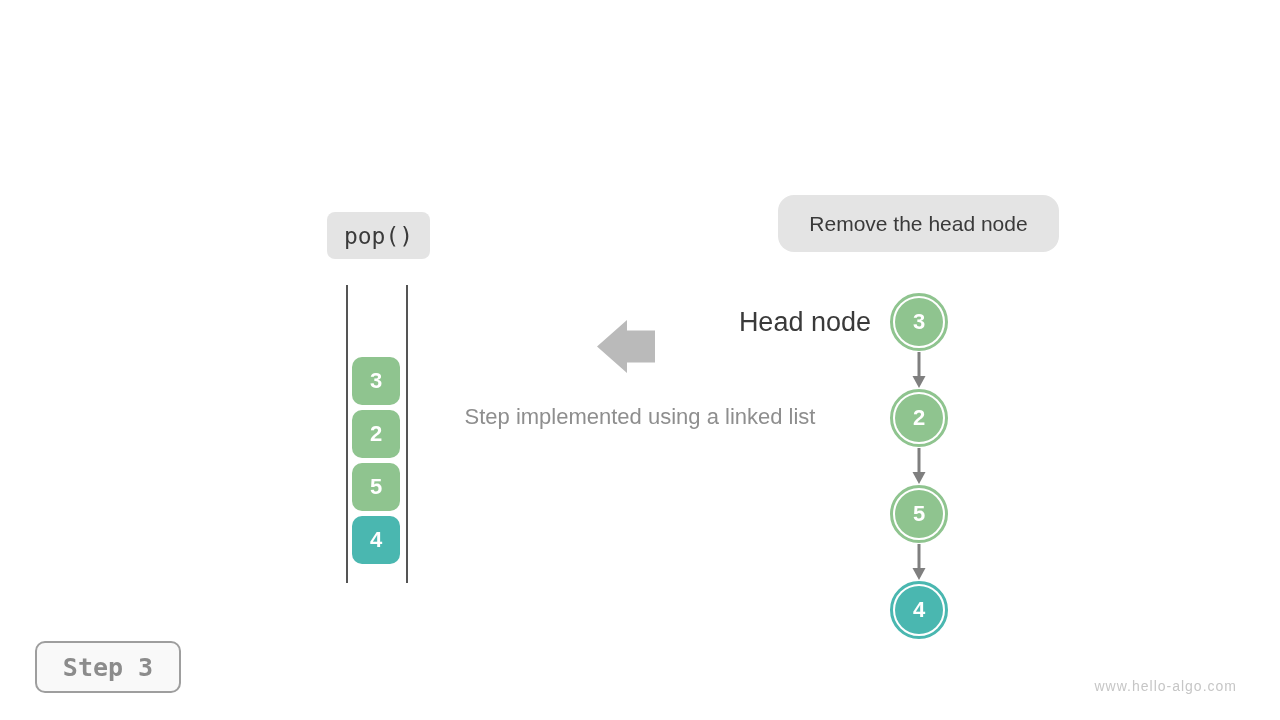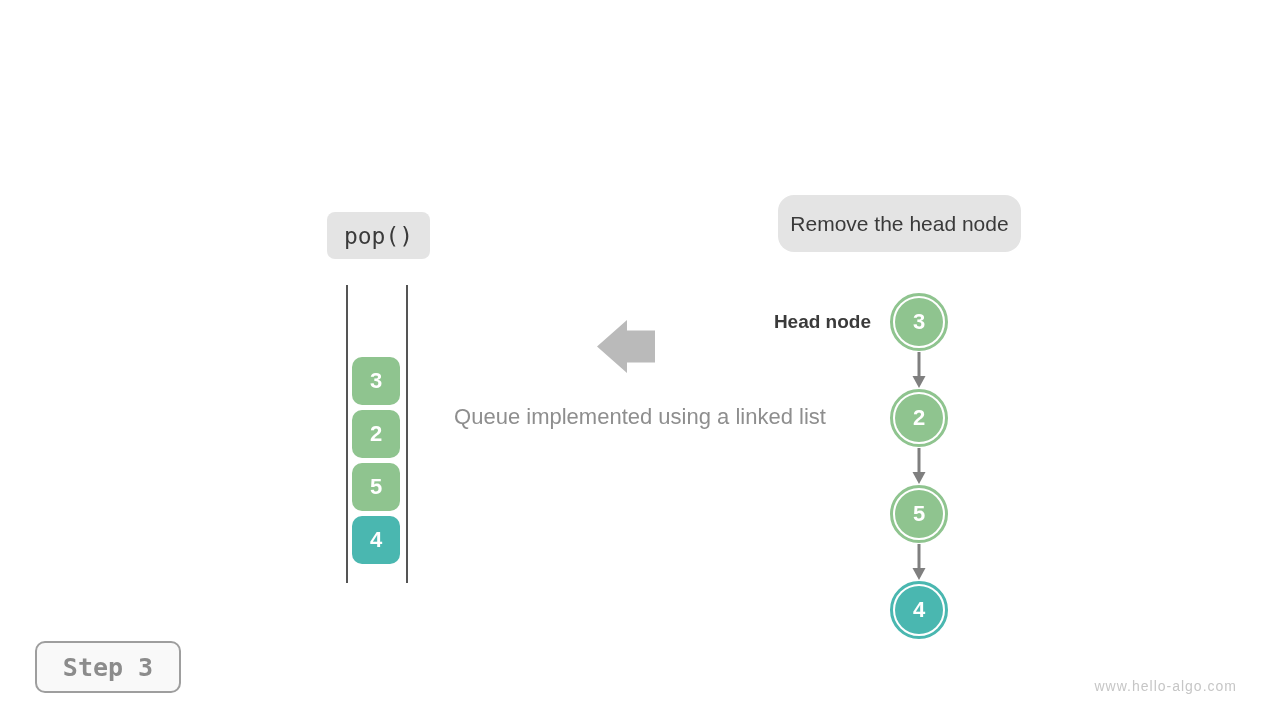--- a/index.html
+++ b/index.html
@@ -17,21 +17,21 @@
   .op-box {
     left: 327px; top: 212px; width: 103px; height: 47px;
     background: #E4E4E4; border-radius: 8px;
     display: flex; align-items: center; justify-content: center;
     font-family: "DejaVu Sans Mono", monospace;
     font-size: 23px; color: #3A3A3A;
   }
 
   
   .instruction-box {
-    left: 778px; top: 195px; width: 243px; height: 57px;
+    left: 778px; top: 195px; width: 281px; height: 57px;
     background: #E4E4E4; border-radius: 16px;
     display: flex; align-items: center; justify-content: center;
     font-size: 21px; color: #3A3A3A;
   }
 
   
   .stack-line {
     width: 1.5px; top: 285px; height: 298px; background: #555555;
   }
   .stack-line.left  { left: 346px; }
@@ -47,21 +47,21 @@
 
   
   .caption {
     left: 340px; top: 404px; width: 600px; text-align: center;
     font-size: 22px; color: #8E8E8E;
   }
 
   
   .node-label {
     left: 640px; width: 231px; height: 26px; text-align: right;
-    font-size: 19px; font-weight: bold; color: #3A3A3A; line-height: 26px;
+    font-size: 27px; font-weight: normal; color: #3A3A3A; line-height: 26px;
   }
   .node-label.head { top: 309px; }
   .node-label.tail { top: 597px; }
   .node {
     left: 890px; width: 58px; height: 58px; box-sizing: border-box;
     border: 3px solid #8FC48F; border-radius: 50%;
     background: #ffffff; display: flex;
   }
   .node-inner {
     flex: 1; margin: 2px; border-radius: 50%;
@@ -103,21 +103,21 @@
   <div class="abs stack-item" style="top: 410px; background-color: rgb(143, 196, 143);">2</div>
   <div class="abs stack-item" style="top: 463px; background-color: rgb(143, 196, 143);">5</div>
   <div class="abs stack-item" style="top: 516px; background-color: rgb(74, 183, 176);">4</div>
 
   <div class="abs big-arrow">
     <svg width="58" height="53" viewBox="0 0 58 53">
       <polygon points="0,26.5 30,0 30,10.5 58,10.5 58,42.5 30,42.5 30,53" fill="#BABABA"></polygon>
     </svg>
   </div>
 
-  <div class="abs caption">Queue implemented using a linked list</div>
+  <div class="abs caption">Step implemented using a linked list</div>
 
   <div class="abs node-label head">Head node</div>
 
   <div class="abs node" style="top: 293px; border-color: rgb(143, 196, 143);">
     <div class="node-inner" style="background-color: rgb(143, 196, 143);">3</div>
   </div>
   <div class="abs node" style="top: 389px; border-color: rgb(143, 196, 143);">
     <div class="node-inner" style="background-color: rgb(143, 196, 143);">2</div>
   </div>
   <div class="abs node" style="top: 485px; border-color: rgb(143, 196, 143);">

